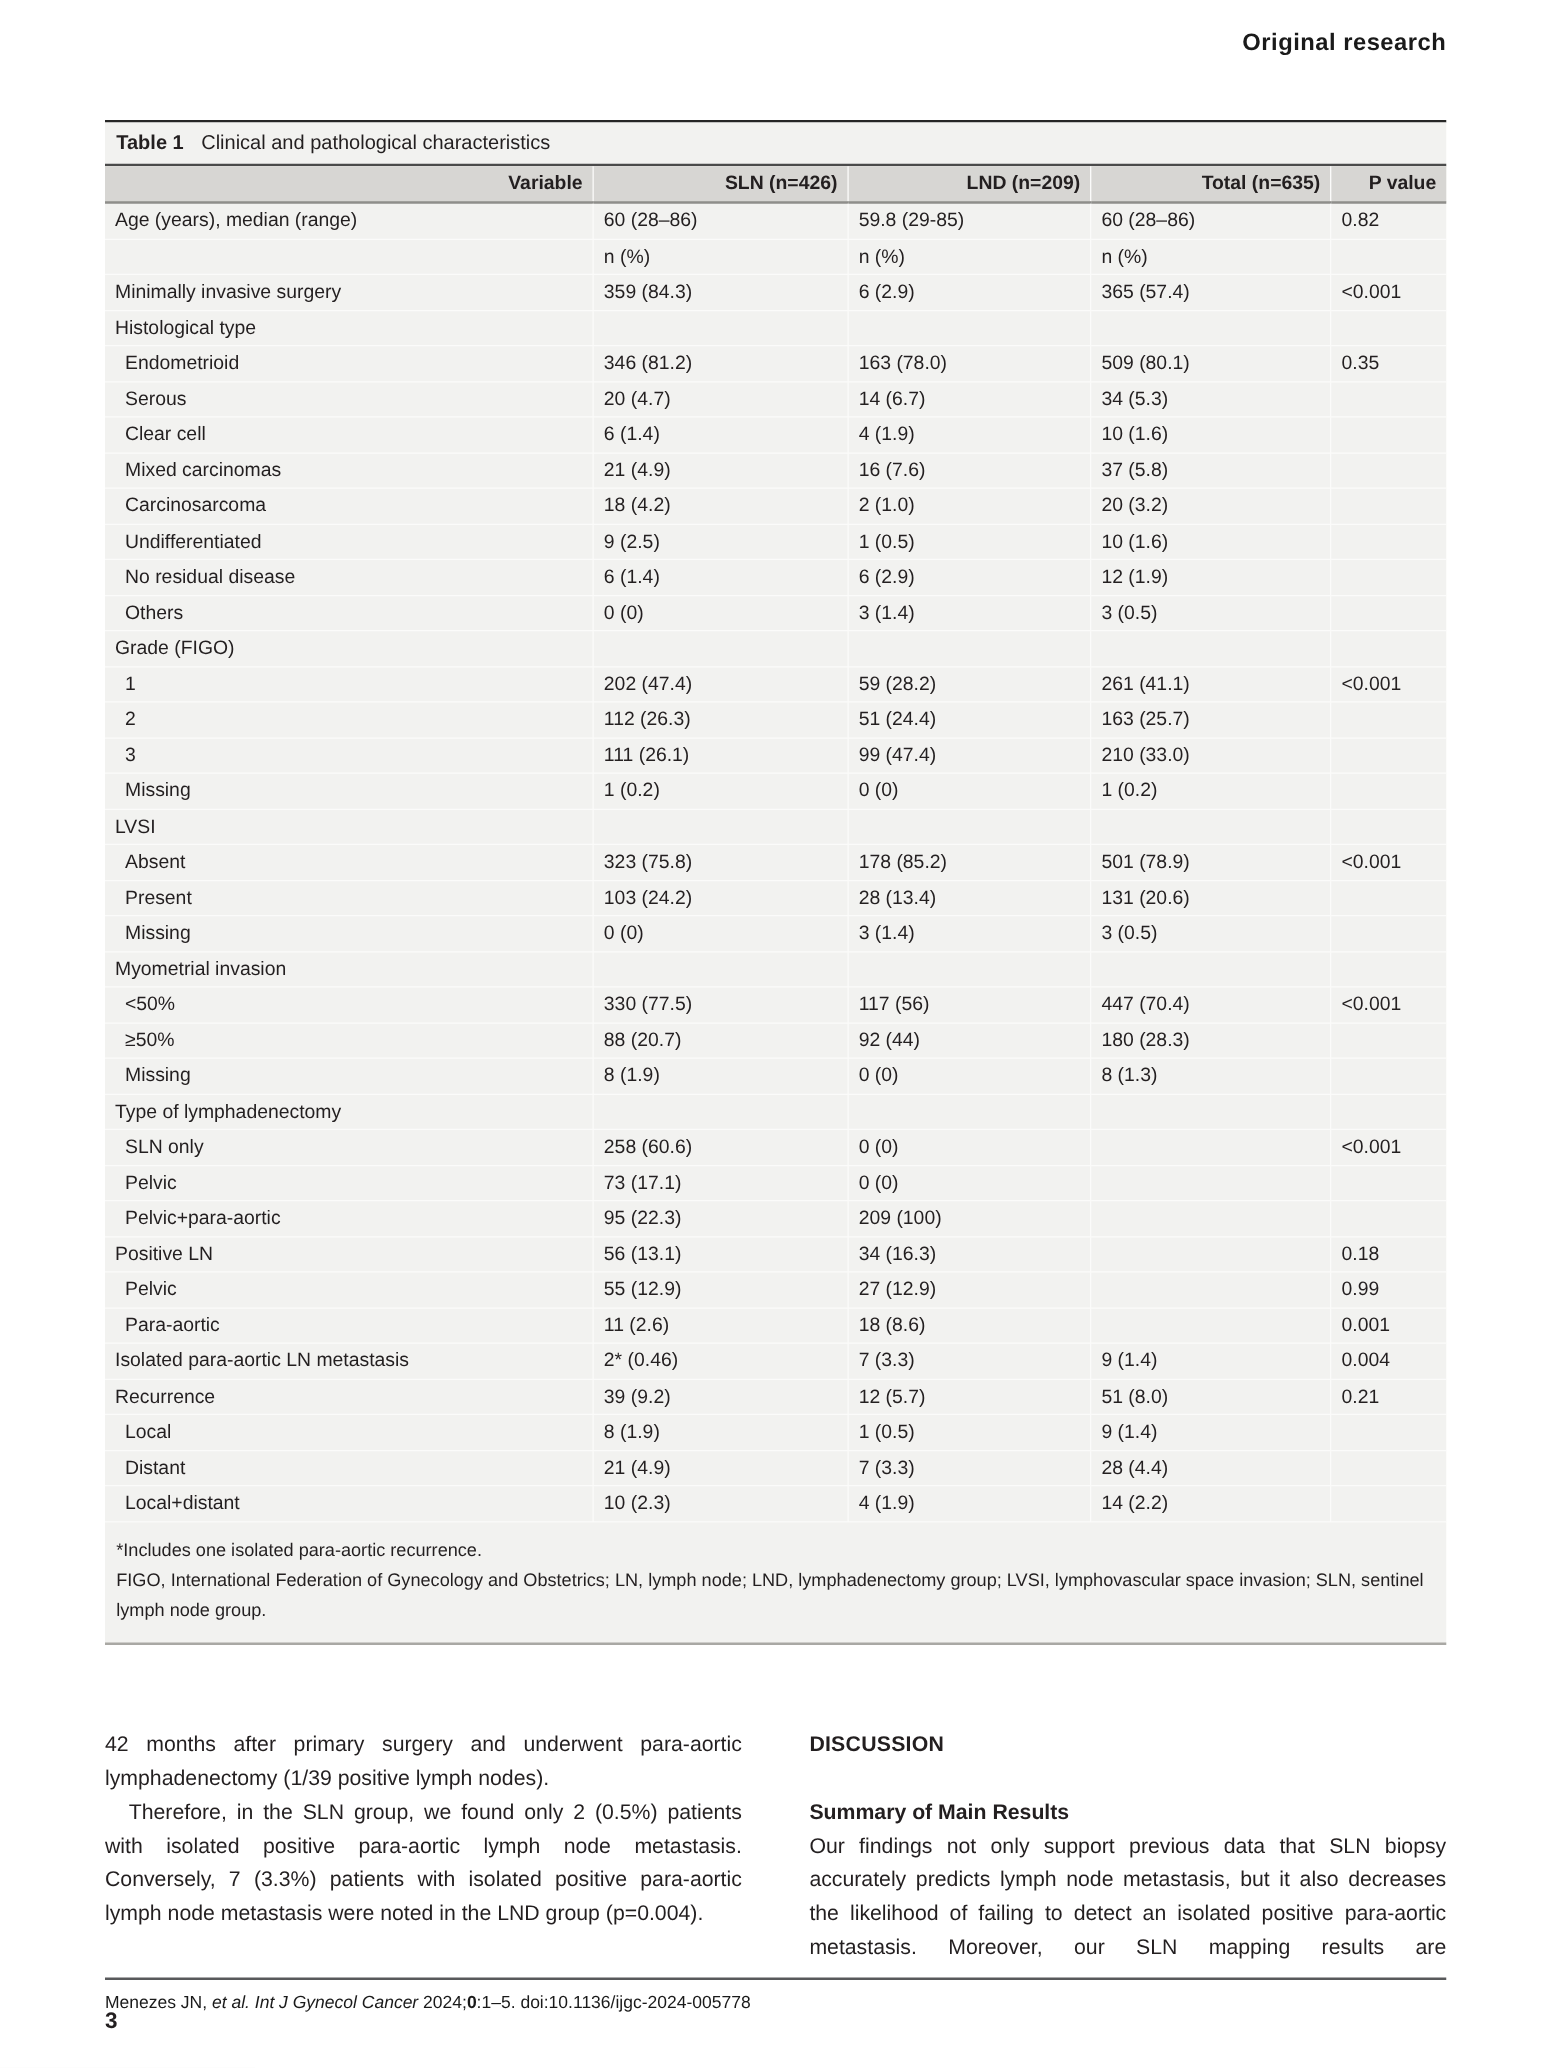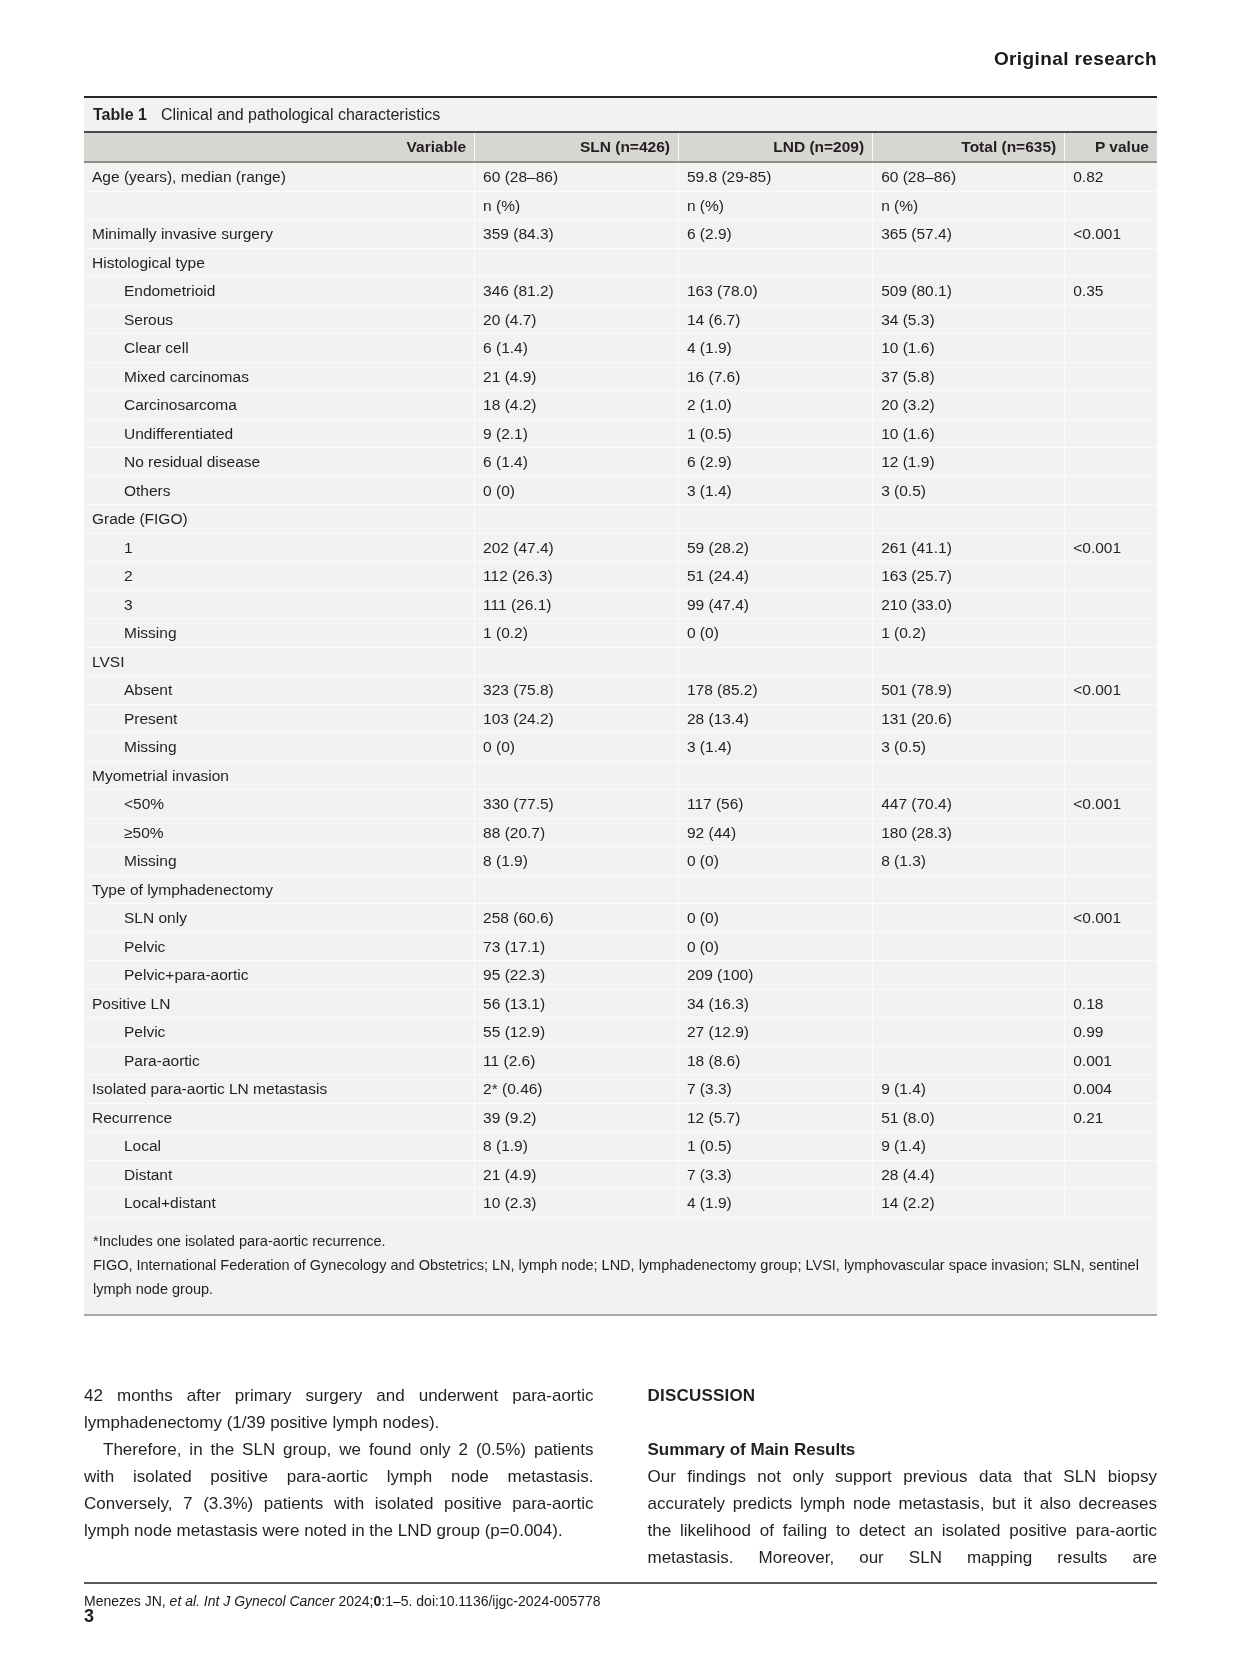--- a/index.html
+++ b/index.html
@@ -8,21 +8,21 @@
     position: relative;
     width: 1241px;
     height: 1654px;
     background: #ffffff;
     font-family: "Liberation Sans", sans-serif;
     color: #231f20;
     overflow: hidden;
   }
   .journal-header {
     position: absolute;
-    top: 48px;
+    top: 24px;
     right: 84px;
     font-size: 19px;
     font-weight: bold;
     letter-spacing: 0.4px;
     color: #1a1a1a;
   }
   
   .table-wrap {
     position: absolute;
     top: 96px;
@@ -64,21 +64,21 @@
     font-size: 15.5px;
     line-height: 19.5px;
     padding: 4px 8px;
     border-bottom: 1px solid #fbfbfa;
     border-right: 1px solid #fbfbfa;
     vertical-align: top;
     overflow: hidden;
     white-space: nowrap;
   }
   td:last-child { border-right: none; }
-  td.indent { padding-left: 40px; }
+  td.indent { padding-left: 16px; }
   .table-footnotes {
     background: #f2f2f0;
     border-bottom: 2px solid #a9a8a4;
     padding: 11px 9px 13px 9px;
     font-size: 14.5px;
     line-height: 24px;
   }
   
   .body-columns {
     position: absolute;
@@ -208,21 +208,21 @@
           </tr>
           <tr>
             <td class="indent">Carcinosarcoma</td>
             <td>18 (4.2)</td>
             <td>2 (1.0)</td>
             <td>20 (3.2)</td>
             <td></td>
           </tr>
           <tr>
             <td class="indent">Undifferentiated</td>
-            <td>9 (2.1)</td>
+            <td>9 (2.5)</td>
             <td>1 (0.5)</td>
             <td>10 (1.6)</td>
             <td></td>
           </tr>
           <tr>
             <td class="indent">No residual disease</td>
             <td>6 (1.4)</td>
             <td>6 (2.9)</td>
             <td>12 (1.9)</td>
             <td></td>

